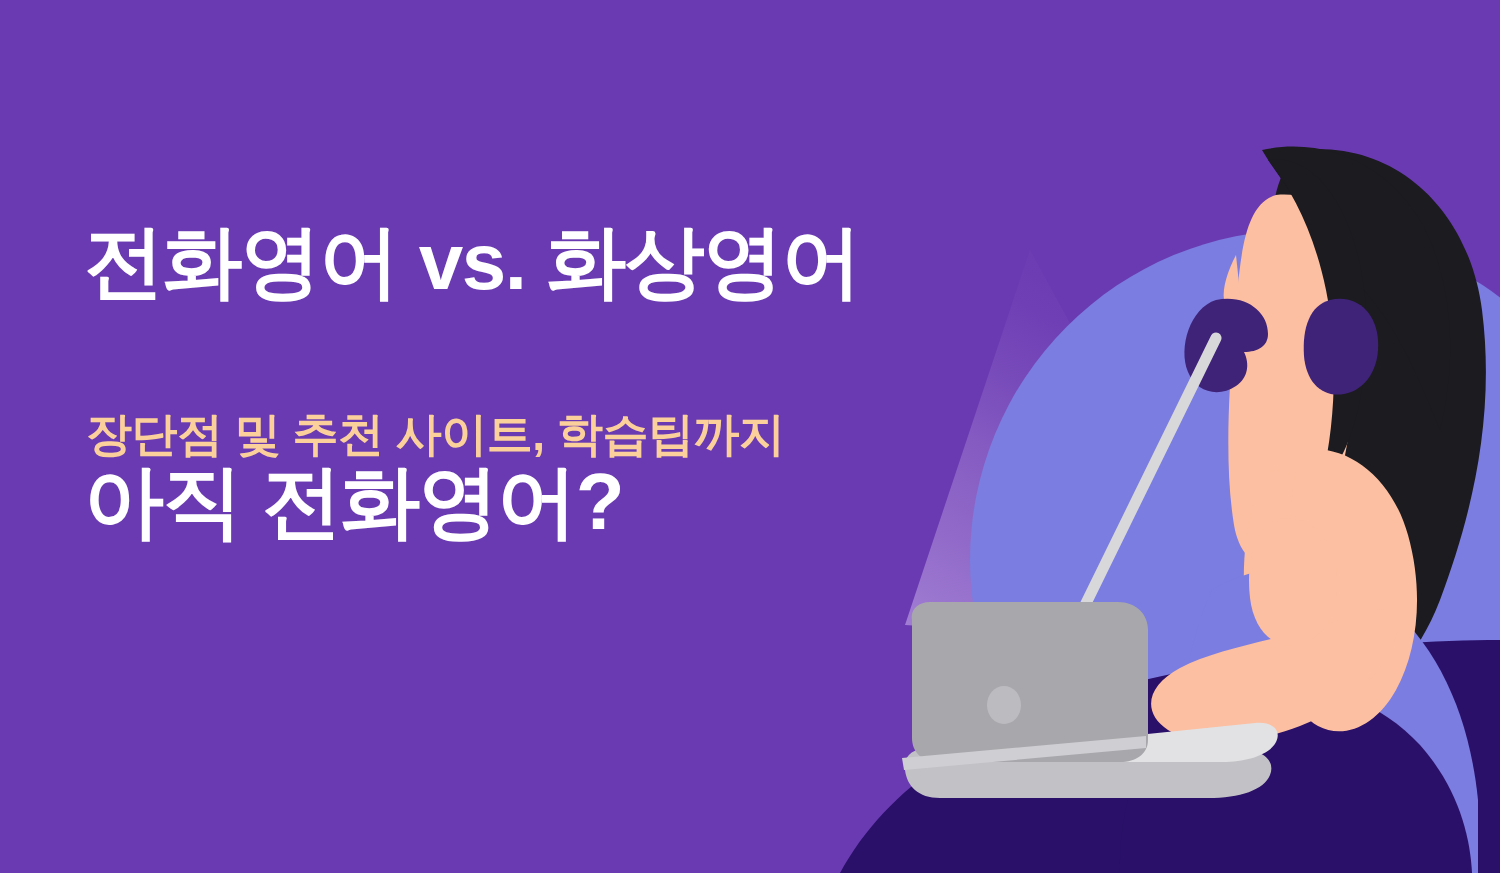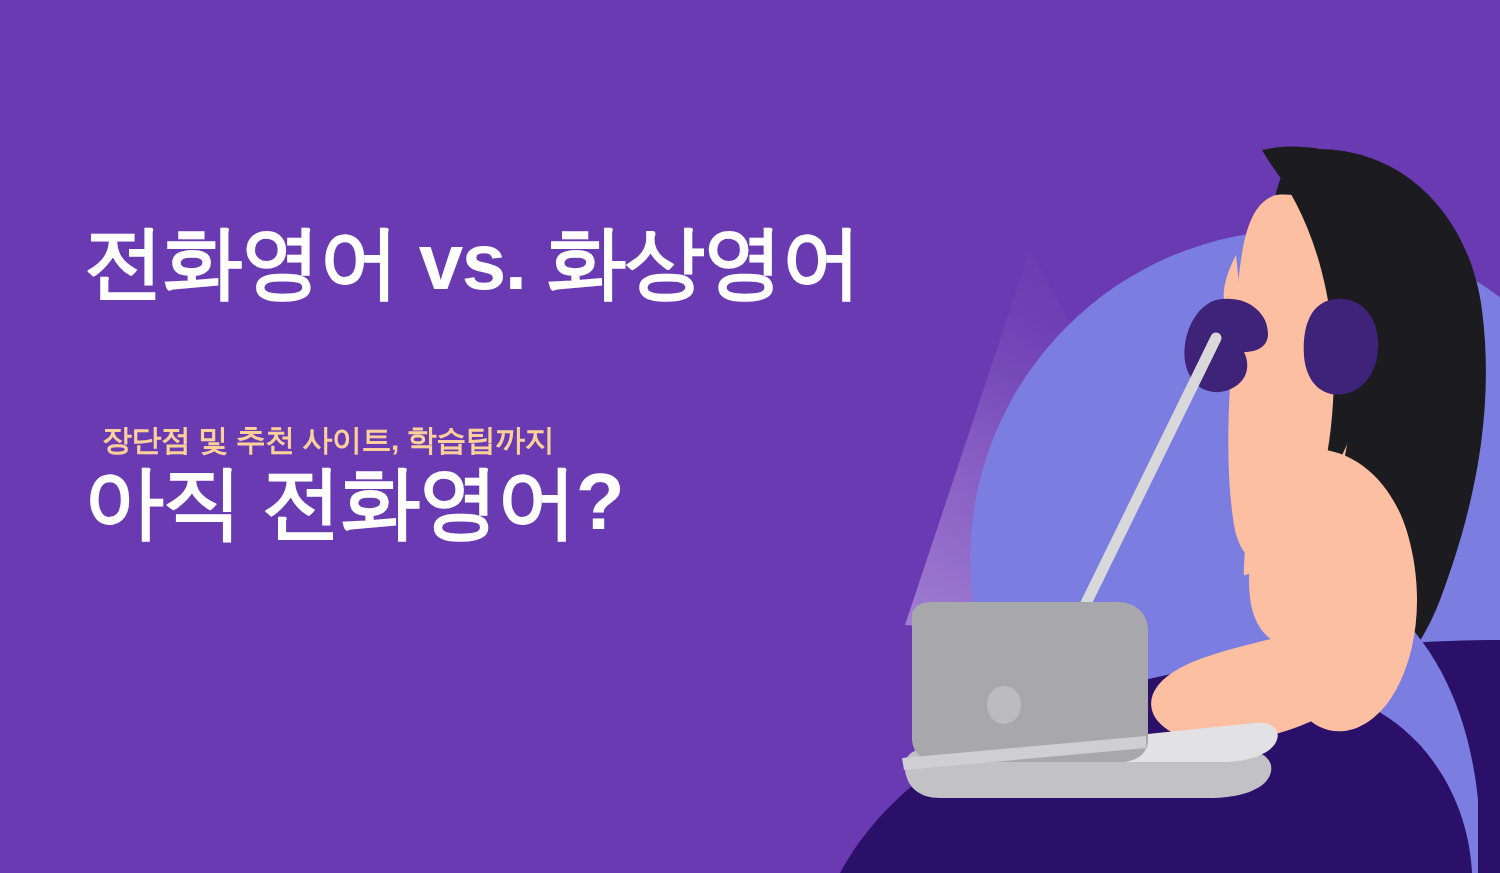--- a/index.html
+++ b/index.html
@@ -45,22 +45,22 @@
     color: #FFFFFF;
     white-space: pre-line;
   }
   .headline-line {
     display: block;
   }
   .subtitle {
     position: absolute;
     left: 86px;
     top: 404px;
-    margin: 16px;
-    font-size: 30px;
+    margin: 0;
+    font-size: 46px;
     font-weight: 700;
     letter-spacing: -0.5px;
     color: #FBD09B;
     white-space: nowrap;
   }
 </style>
 </head>
 <body>
 
 <div id="banner">

